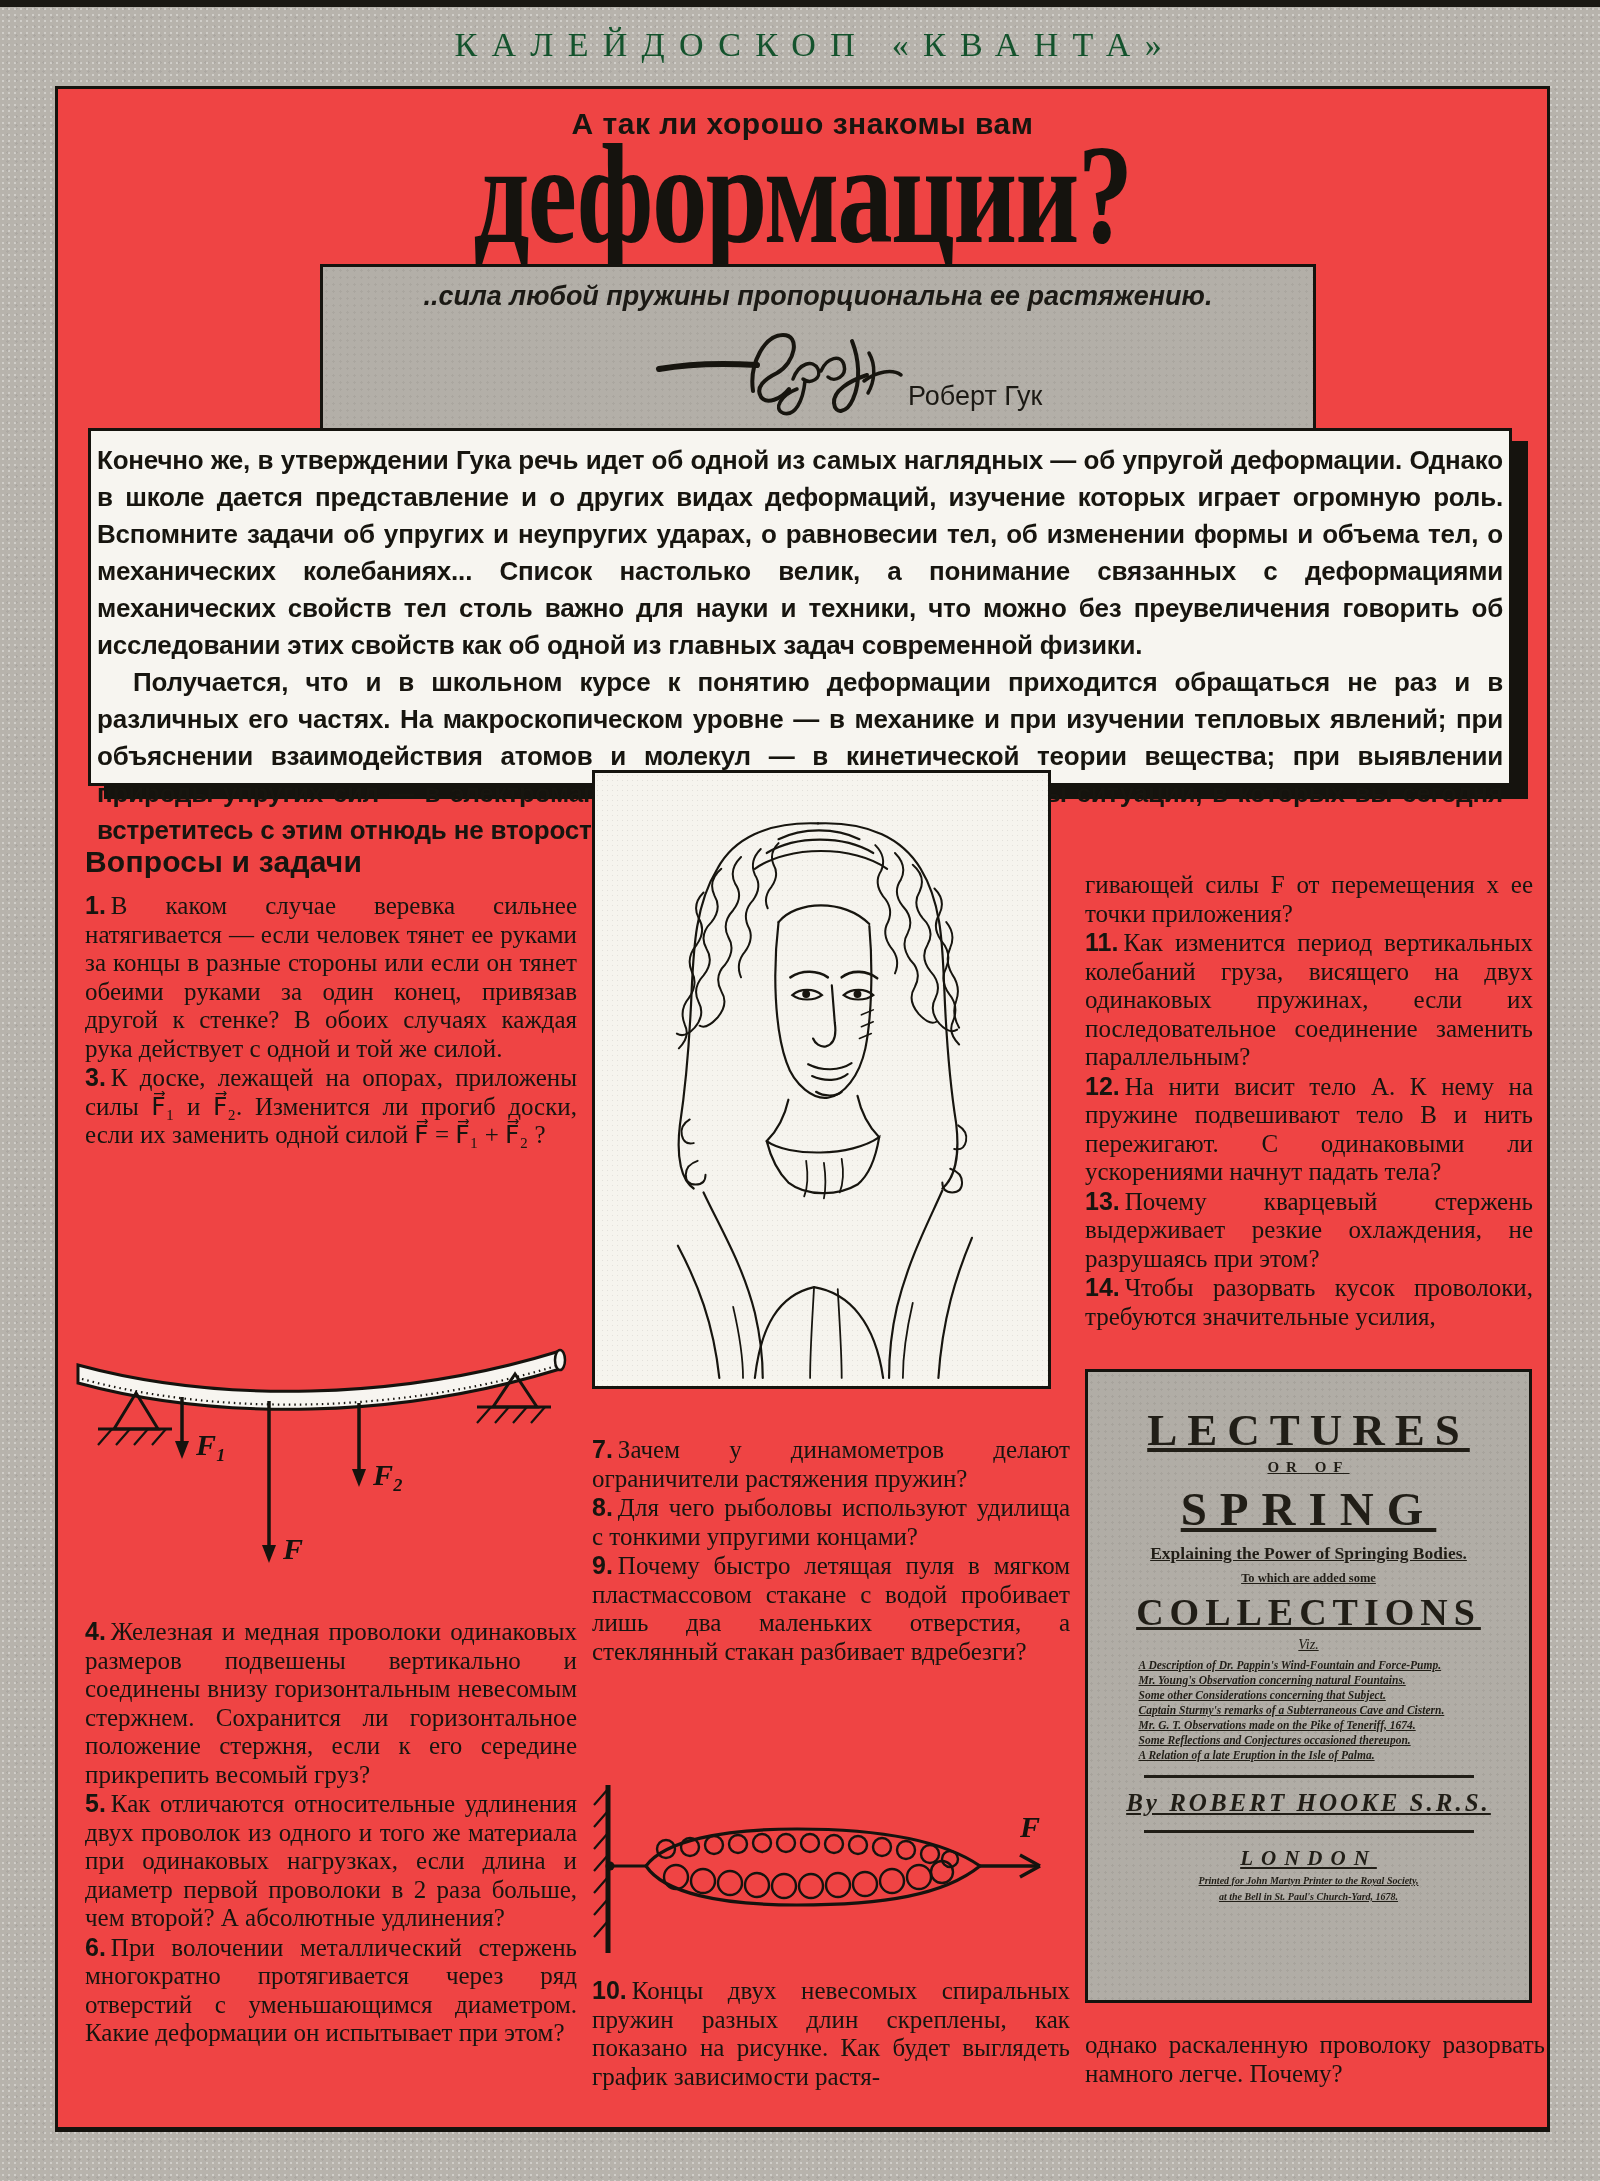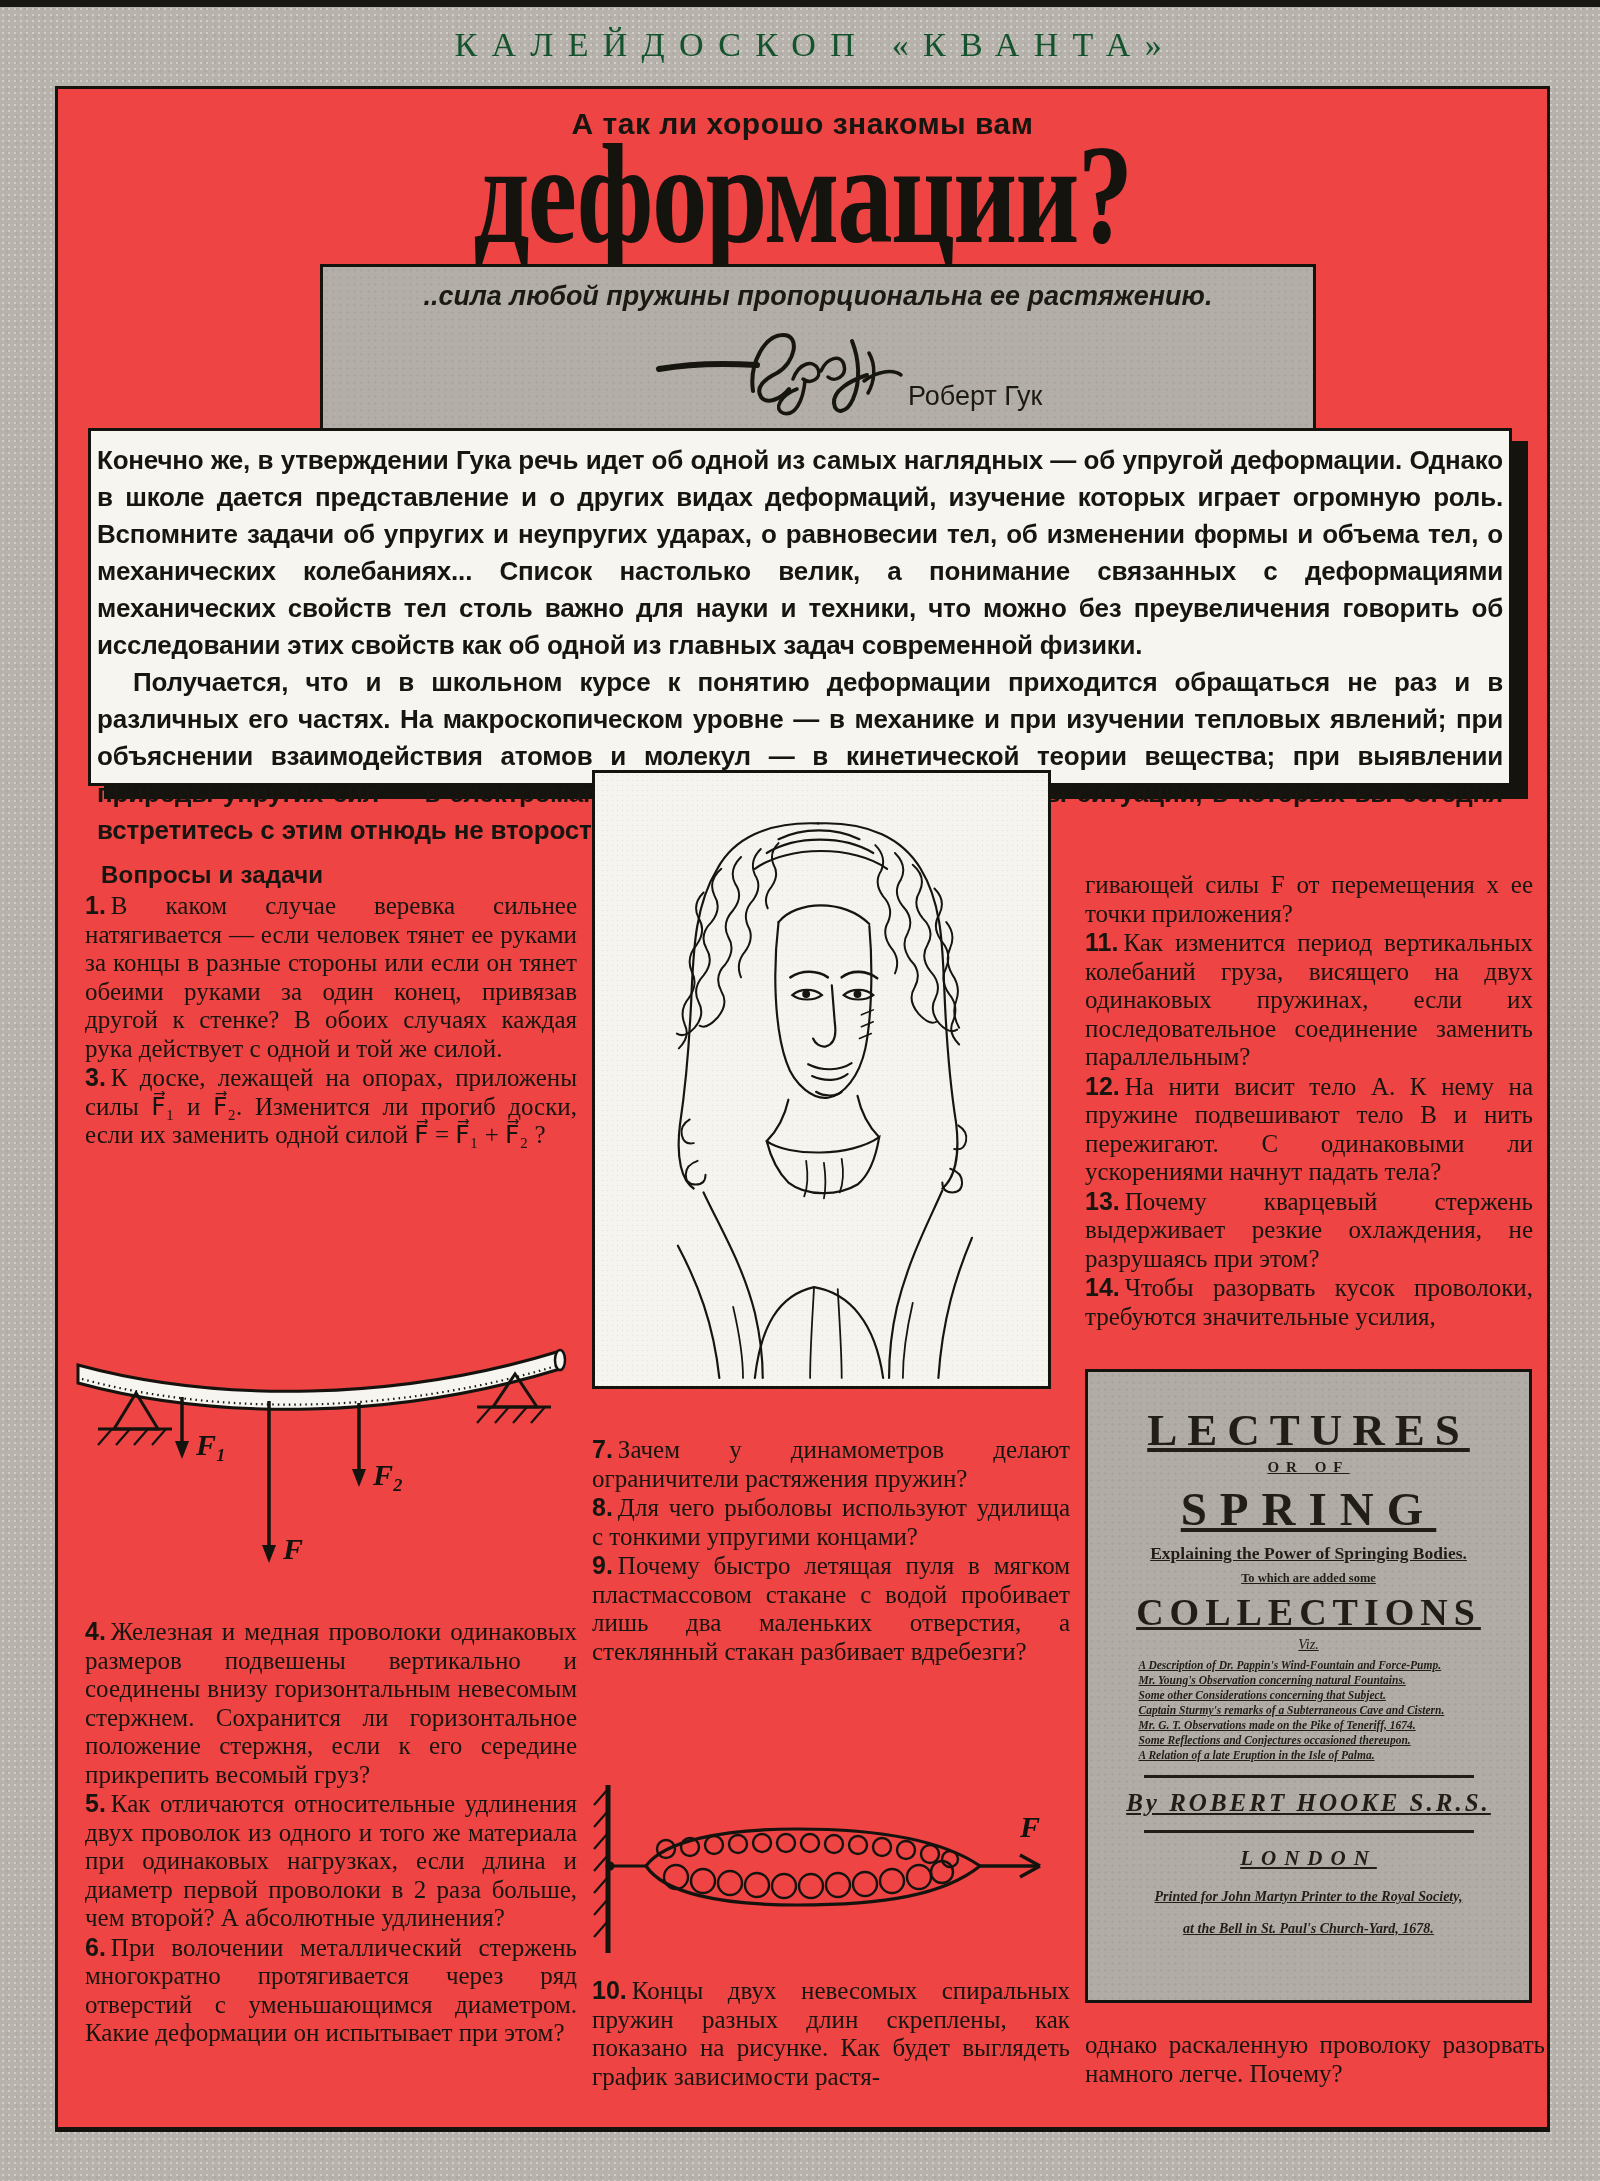--- a/index.html
+++ b/index.html
@@ -49,22 +49,22 @@
   .intro-box p{margin:0;font-weight:bold;font-size:26px;line-height:37px;
     text-align:justify;letter-spacing:-.2px;}
   .intro-box p.indent{text-indent:36px;}
   .portrait{
     position:absolute;left:534px;top:681px;width:453px;height:613px;margin:0;
     background:#f6f4ee;
     background-image:radial-gradient(rgba(0,0,0,.08) .7px, transparent 1px);
     background-size:5px 5px;
     border:3px solid #15130e;
   }
-  .qhead{position:absolute;left:27px;top:756px;margin:16px;
-    font-weight:bold;font-size:24px;letter-spacing:.2px;}
+  .qhead{position:absolute;left:27px;top:756px;margin:0;
+    font-weight:bold;font-size:30px;letter-spacing:.2px;}
   .col{position:absolute;}
   .col-left-a{left:27px;top:802px;width:492px;}
   .col-left-b{left:27px;top:1480px;width:492px;margin-top:48px;}
   .col-mid-a{left:534px;top:1346px;width:478px;}
   .col-mid-b{left:534px;top:1887px;width:478px;}
   .col-right-a{left:1027px;top:782px;width:448px;}
   .col-right-b{left:1027px;top:1942px;width:460px;}
   .q{margin:0;font-family:"Liberation Serif","DejaVu Serif","DejaVu Sans",serif;
      font-size:25px;line-height:28.5px;text-align:justify;color:#17150f;}
   .qn{font-family:"Liberation Sans",sans-serif;font-weight:bold;padding-right:5px;}
@@ -87,21 +87,21 @@
   .bk-spring{font-size:47px;font-weight:bold;letter-spacing:13px;line-height:58px;}
   .bk-expl{font-size:17.5px;font-weight:bold;line-height:30px;filter:blur(.2px);}
   .bk-added{font-size:12.5px;font-weight:bold;line-height:20px;filter:blur(.5px);}
   .bk-coll{font-size:38px;font-weight:bold;letter-spacing:6px;line-height:48px;}
   .bk-viz{font-size:14px;font-style:italic;line-height:18px;}
   .bk-contents{width:340px;margin:4px auto 0;text-align:left;
     font-size:11.5px;font-style:italic;font-weight:bold;line-height:15px;filter:blur(.55px);}
   .bk-rule{width:330px;height:3px;background:#211e17;margin:12px auto 10px;}
   .bk-by{font-size:25px;font-style:italic;font-weight:bold;letter-spacing:3px;line-height:30px;text-align:center;}
   .bk-london{font-size:21px;font-weight:bold;font-style:italic;letter-spacing:8px;line-height:30px;margin-top:8px;}
-  .bk-imprint{font-size:14px;font-style:italic;font-weight:bold;line-height:16px;filter:blur(.45px);margin-top:16px;}
+  .bk-imprint{font-size:10px;font-style:italic;font-weight:bold;line-height:16px;filter:blur(.45px);}
   svg{display:block;}
 </style>
 </head>
 <body>
 
 <div class="scan-edge"></div>
 <div class="kicker">КАЛЕЙДОСКОП «КВАНТА»</div>
 
 <div class="sheet">
 

